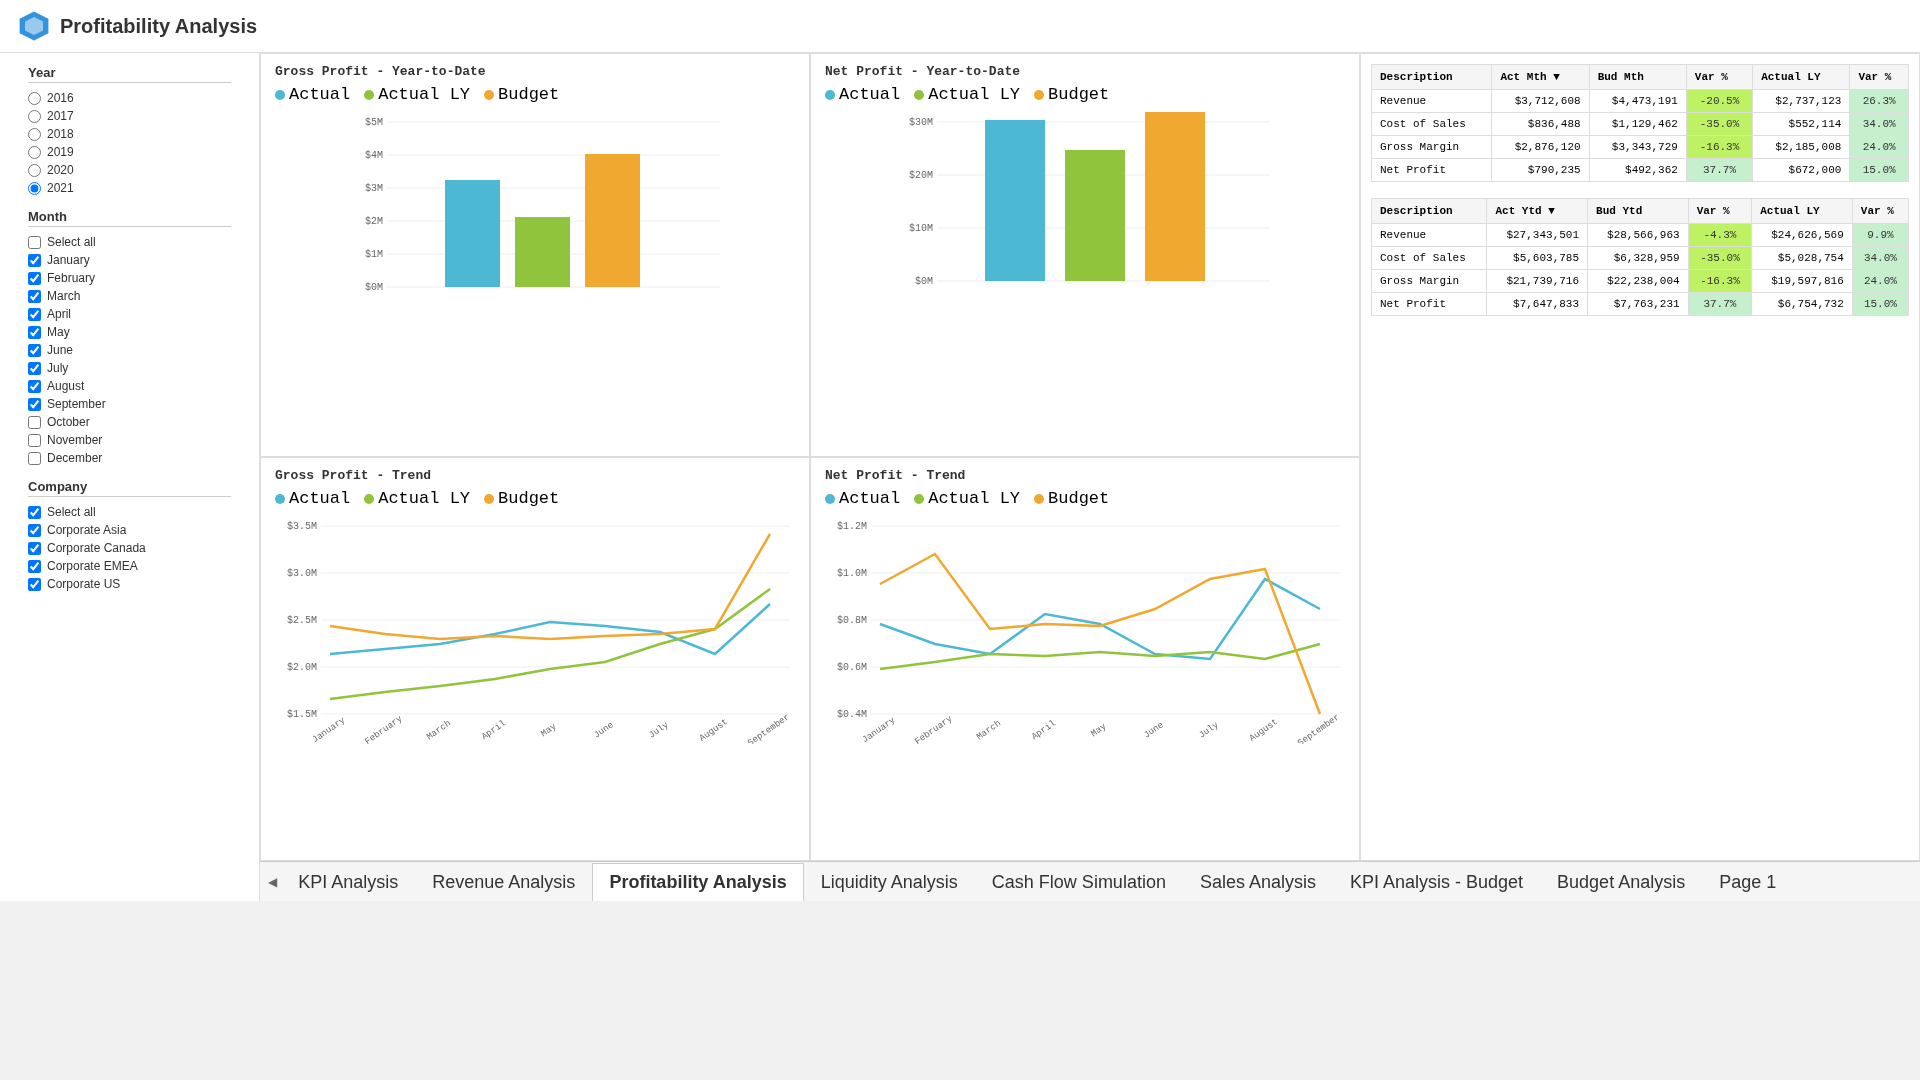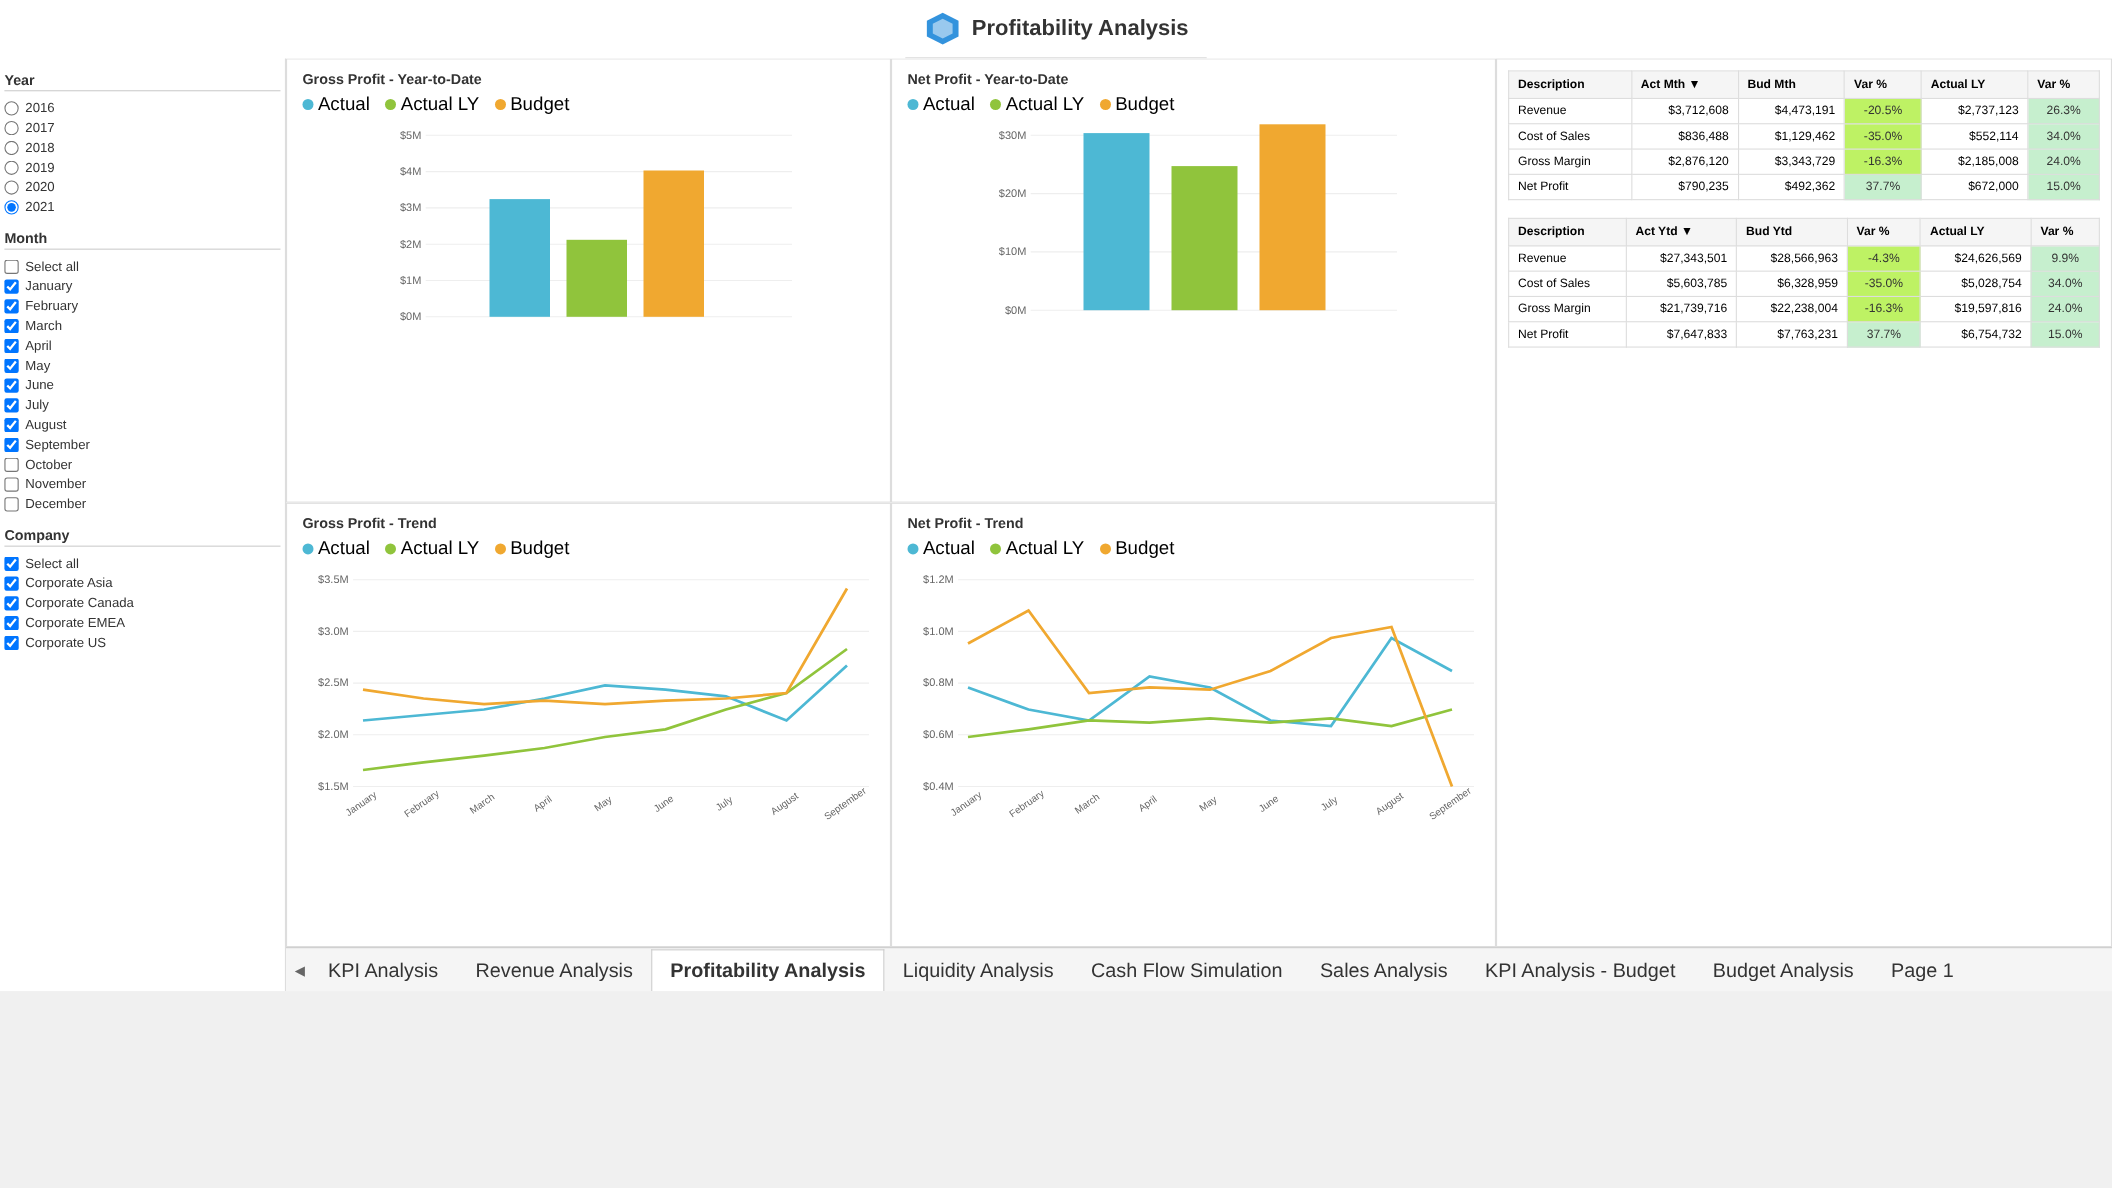--- a/index.html
+++ b/index.html
@@ -1,49 +1,49 @@
 <!DOCTYPE html>
 <html><head>
   <meta charset="utf-8">
   <style>
     * { box-sizing: border-box; margin: 0; padding: 0; }
     body { font-family: 'Segoe UI', Arial, sans-serif; font-size: 12px; background: #f0f0f0; width: 1920px; height: 1080px; overflow: hidden; }
     
-    .app-container { display: flex; flex-direction: column; height: 901px; background: white; align-items: center; }
+    .app-container { display: flex; flex-direction: column; height: 901px; background: white; }
     
     
     .header { display: flex; align-items: center; padding: 8px 16px; border-bottom: 1px solid #ddd; background: white; }
     .header-logo { width: 36px; height: 36px; margin-right: 8px; }
     .header-title { font-size: 20px; font-weight: 600; color: #333; }
     
     
     .main-content { display: flex; flex: 1; overflow: hidden; }
     
     
-    .sidebar { width: 260px; min-width: 260px; padding: 12px 4px; border-right: 1px solid #ddd; overflow-y: auto; background: white; }
+    .sidebar { width: 260px; min-width: 260px; padding: 12px 28px; border-right: 1px solid #ddd; overflow-y: auto; background: white; }
     
     .filter-section { margin-bottom: 12px; }
     .filter-title { font-weight: 700; font-size: 13px; color: #333; margin-bottom: 6px; border-bottom: 1px solid #ccc; padding-bottom: 2px; }
     
     .radio-item { display: flex; align-items: center; gap: 6px; padding: 2px 0; cursor: pointer; }
     .radio-item input[type=radio] { cursor: pointer; }
     .radio-label { font-size: 12px; color: #333; }
     
     .checkbox-item { display: flex; align-items: center; gap: 6px; padding: 2px 0; cursor: pointer; }
     .checkbox-item input[type=checkbox] { cursor: pointer; }
     .checkbox-label { font-size: 12px; color: #333; }
     
     .sidebar-links { margin-top: 16px; }
     .sidebar-link-item { display: flex; align-items: center; gap: 8px; padding: 4px 0; cursor: pointer; }
     .sidebar-link-text { color: #0078d4; font-size: 12px; text-decoration: underline; cursor: pointer; }
     
     
     .content-area { flex: 1; display: flex; flex-direction: column; overflow: hidden; }
     
-    .charts-area { flex: 1; display: grid; grid-template-columns: 1fr 1fr 560px; grid-template-rows: 1fr 1fr; gap: 0; overflow: hidden; }
+    .charts-area { flex: 1; display: grid; grid-template-columns: 1fr 1fr 560px; grid-template-rows: 1fr 1fr; gap: 0; overflow: hidden; font-family: Liberation Mono, monospace; }
     
     .chart-panel { border: 1px solid #ddd; padding: 10px 14px; position: relative; background: white; }
     .chart-panel-title { font-weight: 600; font-size: 13px; color: #333; margin-bottom: 6px; }
     
     .legend { display: flex; gap: 14px; margin-bottom: 6px; }
     .legend-item { display: flex; align-items: center; gap: 4px; font-size: 17px; }
     .legend-dot { width: 10px; height: 10px; border-radius: 50%; }
     
     
     .table-panel { grid-column: 3; grid-row: 1 / 3; border: 1px solid #ddd; padding: 10px; background: white; overflow-y: auto; }

